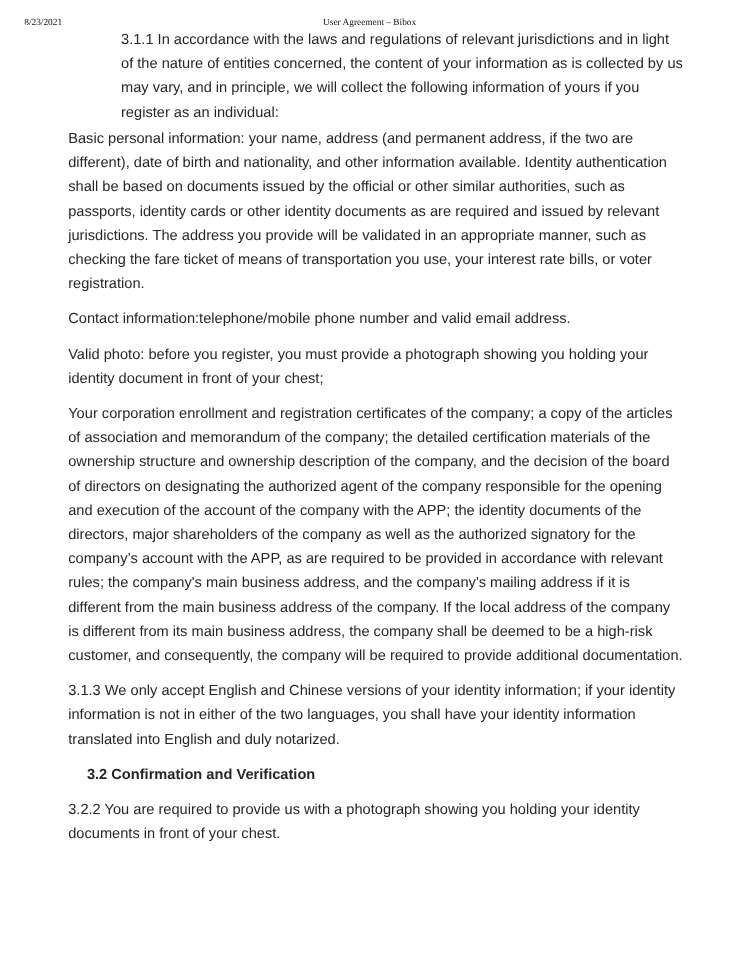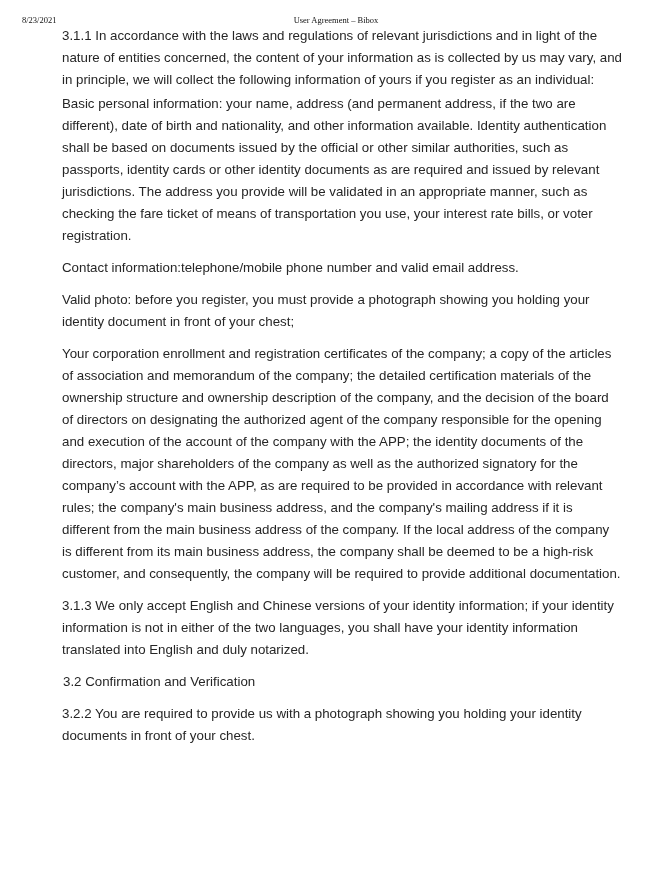--- a/index.html
+++ b/index.html
@@ -6,22 +6,22 @@
   body { width: 672px; height: 869px; position: relative; overflow: hidden; color: #222222; }
   .hdr { position: absolute; top: 15px; font-family: "Liberation Serif", serif; font-size: 8.5px; color: #111; }
   .hdr-date { left: 22px; }
   .hdr-title { left: 0; width: 672px; text-align: center; }
   .ftr { position: absolute; top: 885px; font-family: Liberation Serif, serif; font-size: 8.5px; color: #111; }
   .ftr-url { left: 22px; }
   .ftr-page { right: 22px; text-align: center; }
   .content { position: absolute; left: 62px; top: 25px; width: 560px;
     font-family: "Liberation Sans", sans-serif; font-size: 13.3px; line-height: 22px; color: #262626; }
   .content p { margin: 0 0 10px 0; }
-  .content p.tight { margin-bottom: 2px; }
-  .content h3 { margin: 0 0 10px 1px; font-size: 13.3px; font-weight: normal; line-height: 22px; }
+  .content p.tight { margin-bottom: 2px; margin-left: 48px; }
+  .content h3 { margin: 0 0 10px 17px; font-size: 13.3px; font-weight: bold; line-height: 22px; }
 </style>
 </head>
 <body>
 
 <div class="hdr hdr-date">8/23/2021</div>
 <div class="hdr hdr-title">User Agreement – Bibox</div>
 
 <div class="content">
   <p class="tight">3.1.1 In accordance with the laws and regulations of relevant jurisdictions and in light of the nature of entities concerned, the content of your information as is collected by us may vary, and in principle, we will collect the following information of yours if you register as an individual:</p>
   <p>Basic personal information: your name, address (and permanent address, if the two are different), date of birth and nationality, and other information available. Identity authentication shall be based on documents issued by the official or other similar authorities, such as passports, identity cards or other identity documents as are required and issued by relevant jurisdictions. The address you provide will be validated in an appropriate manner, such as checking the fare ticket of means of transportation you use, your interest rate bills, or voter registration.</p>

